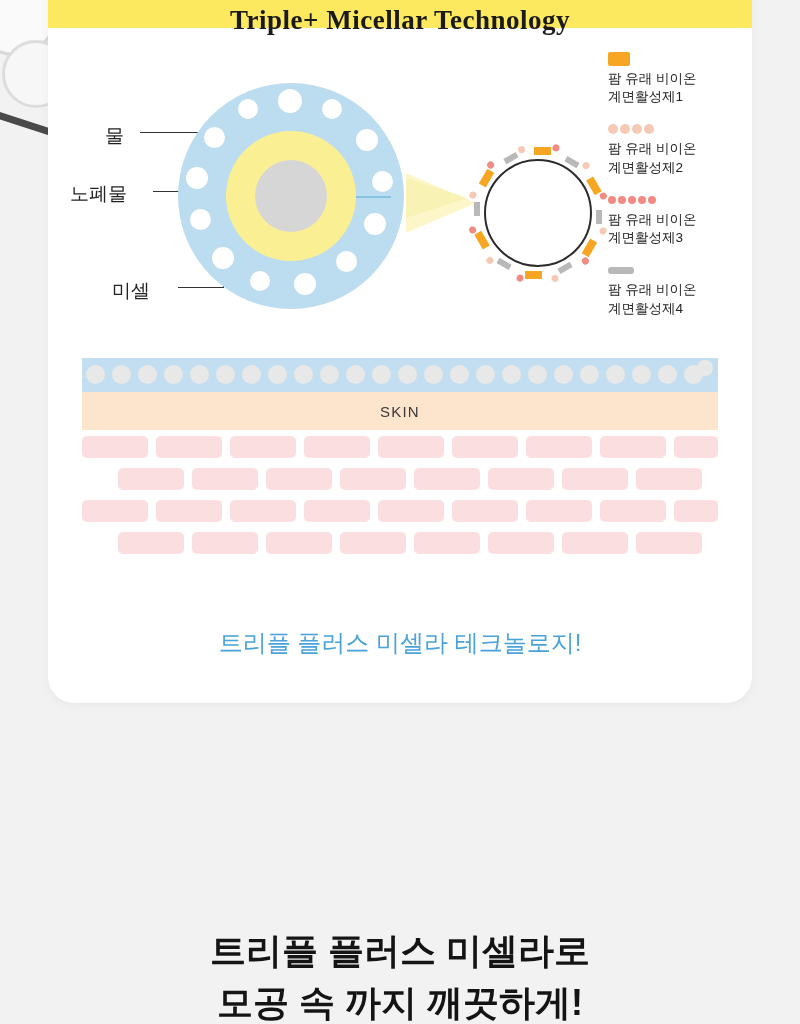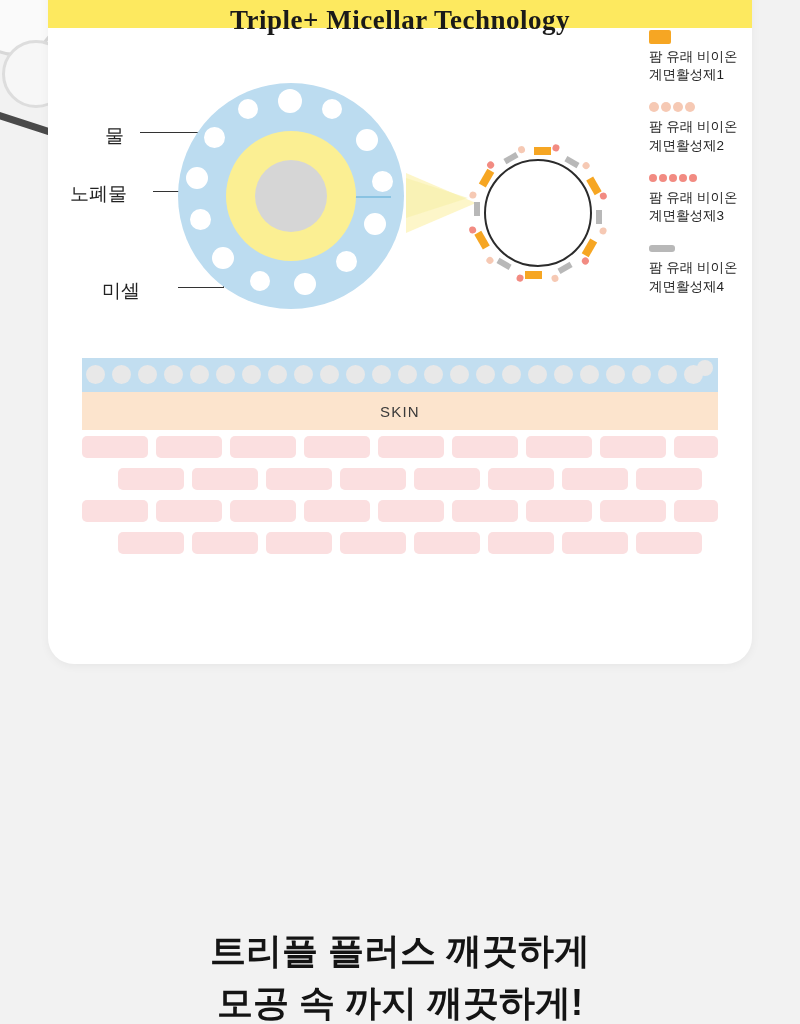--- a/index.html
+++ b/index.html
@@ -92,21 +92,21 @@
     width: 200px;
   }
   .lbl {
     position: absolute;
     font-size: 19px;
     color: #222;
     font-family: "Liberation Sans", sans-serif;
   }
   .lbl-water  { left: 57px; top: 95px; }
   .lbl-dirt   { left: 22px; top: 153px; }
-  .lbl-micelle{ left: 54px; top: 250px; text-align: right; }
+  .lbl-micelle{ left: 64px; top: 250px; text-align: right; }
 
   .leader {
     position: absolute;
     border-top: 1.4px solid #333;
   }
   .leader-v { position:absolute; border-left: 1.4px solid #333; }
   .arrow-head {
     position: absolute;
     width: 0; height: 0;
     border-left: 7px solid #333;
@@ -196,23 +196,22 @@
   }
   .spoke {
     position: absolute;
     left: 50%; top: 50%;
     transform-origin: 0 0;
   }
 
   
   .legend {
     position: absolute;
-    left: 560px; top: 2px;
+    left: 560px; top: 24px;
     width: 150px;
-    margin-left: 41px;
   }
   .legend-item { margin-bottom: 16px; }
   .legend-swatch { height: 14px; display: flex; align-items: center; margin-bottom: 4px; }
   .sw-orange { width: 22px; height: 14px; background: #f6a623; border-radius: 2px; }
   .sw-dots-peach span {
     display: inline-block; width: 10px; height: 10px; border-radius: 50%;
     background: #f6c9b4; margin-right: 2px;
   }
   .sw-dots-pink span {
     display: inline-block; width: 8px; height: 8px; border-radius: 50%;
@@ -497,21 +496,22 @@
         <div class="brick" style="left:184px; top:102px; width:66px;"></div>
         <div class="brick" style="left:258px; top:102px; width:66px;"></div>
         <div class="brick" style="left:332px; top:102px; width:66px;"></div>
         <div class="brick" style="left:406px; top:102px; width:66px;"></div>
         <div class="brick" style="left:480px; top:102px; width:66px;"></div>
         <div class="brick" style="left:554px; top:102px; width:66px;"></div>
       </div>
     </div>
 
     <div class="caption">
+      <div class="hl">트리플 플러스 미셀라 테크놀로지!</div>
     </div>
 
   </div>
 </div>
 
 <div class="bottom-headline">
-  <div>트리플 플러스 깨끗하게</div>
+  <div>트리플 플러스 미셀라로</div>
   <div>모공 속 까지 깨끗하게!</div>
 </div>
 
 </body></html>

